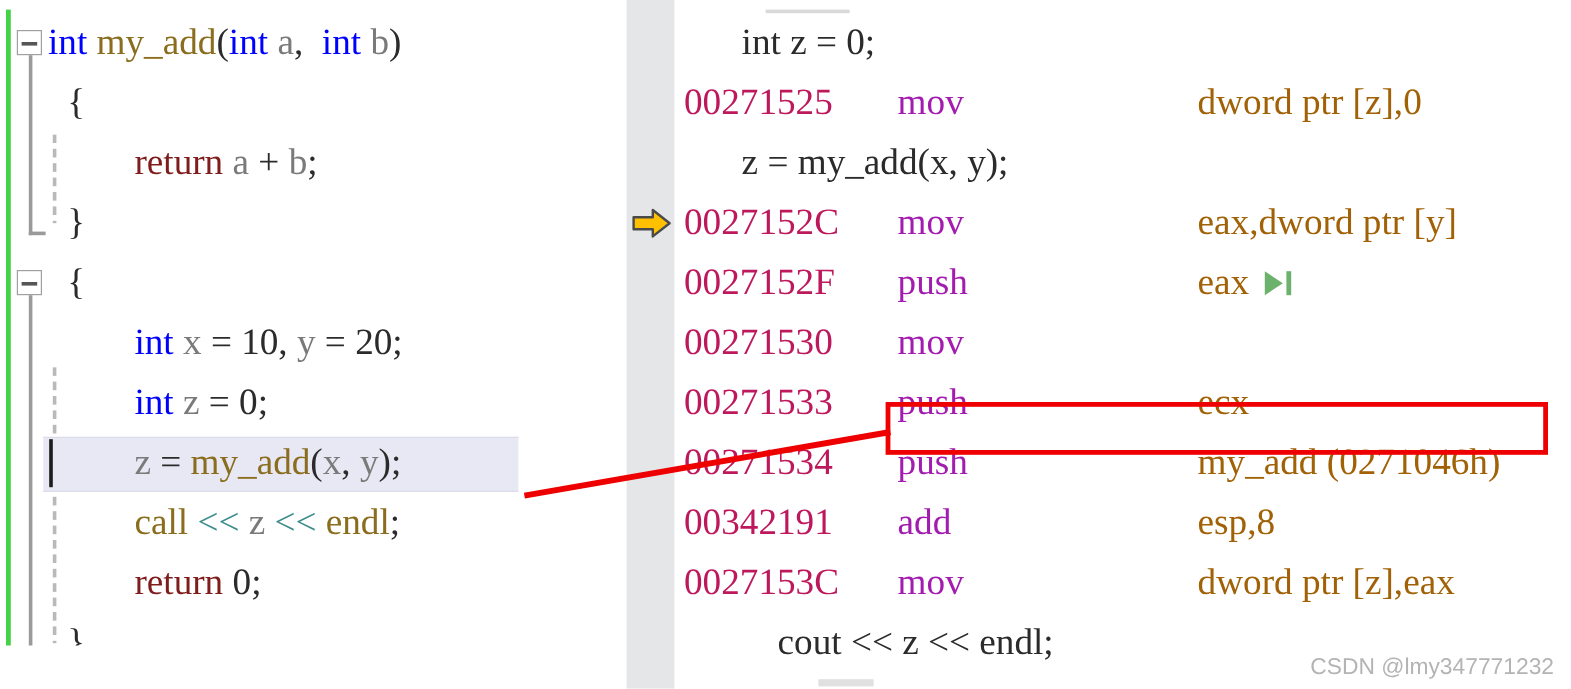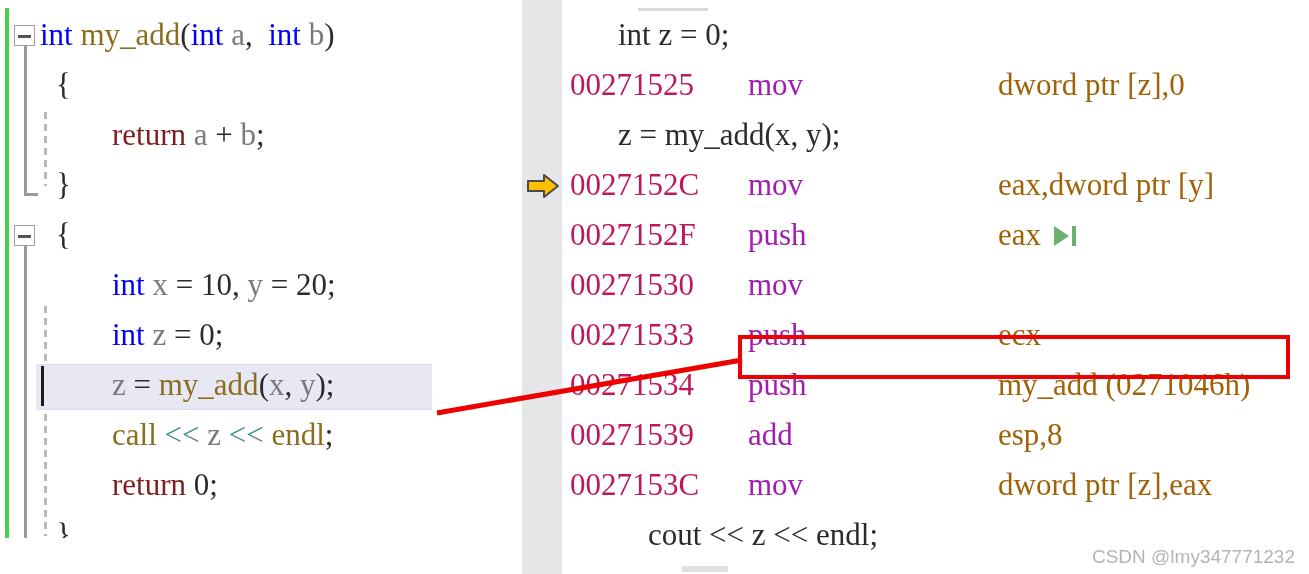--- a/index.html
+++ b/index.html
@@ -381,21 +381,21 @@
         <span class="ops">ecx</span>
       </div>
 
       <div class="dis-line">
         <span class="addr">00271534</span>
         <span class="mnem">push</span>
         <span class="ops">my_add (0271046h)</span>
       </div>
 
       <div class="dis-line">
-        <span class="addr">00271539</span>
+        <span class="addr">00342191</span>
         <span class="mnem">add</span>
         <span class="ops">esp,8</span>
       </div>
 
       <div class="dis-line">
         <span class="addr">0027153C</span>
         <span class="mnem">mov</span>
         <span class="ops">dword ptr [z],eax</span>
       </div>
 

